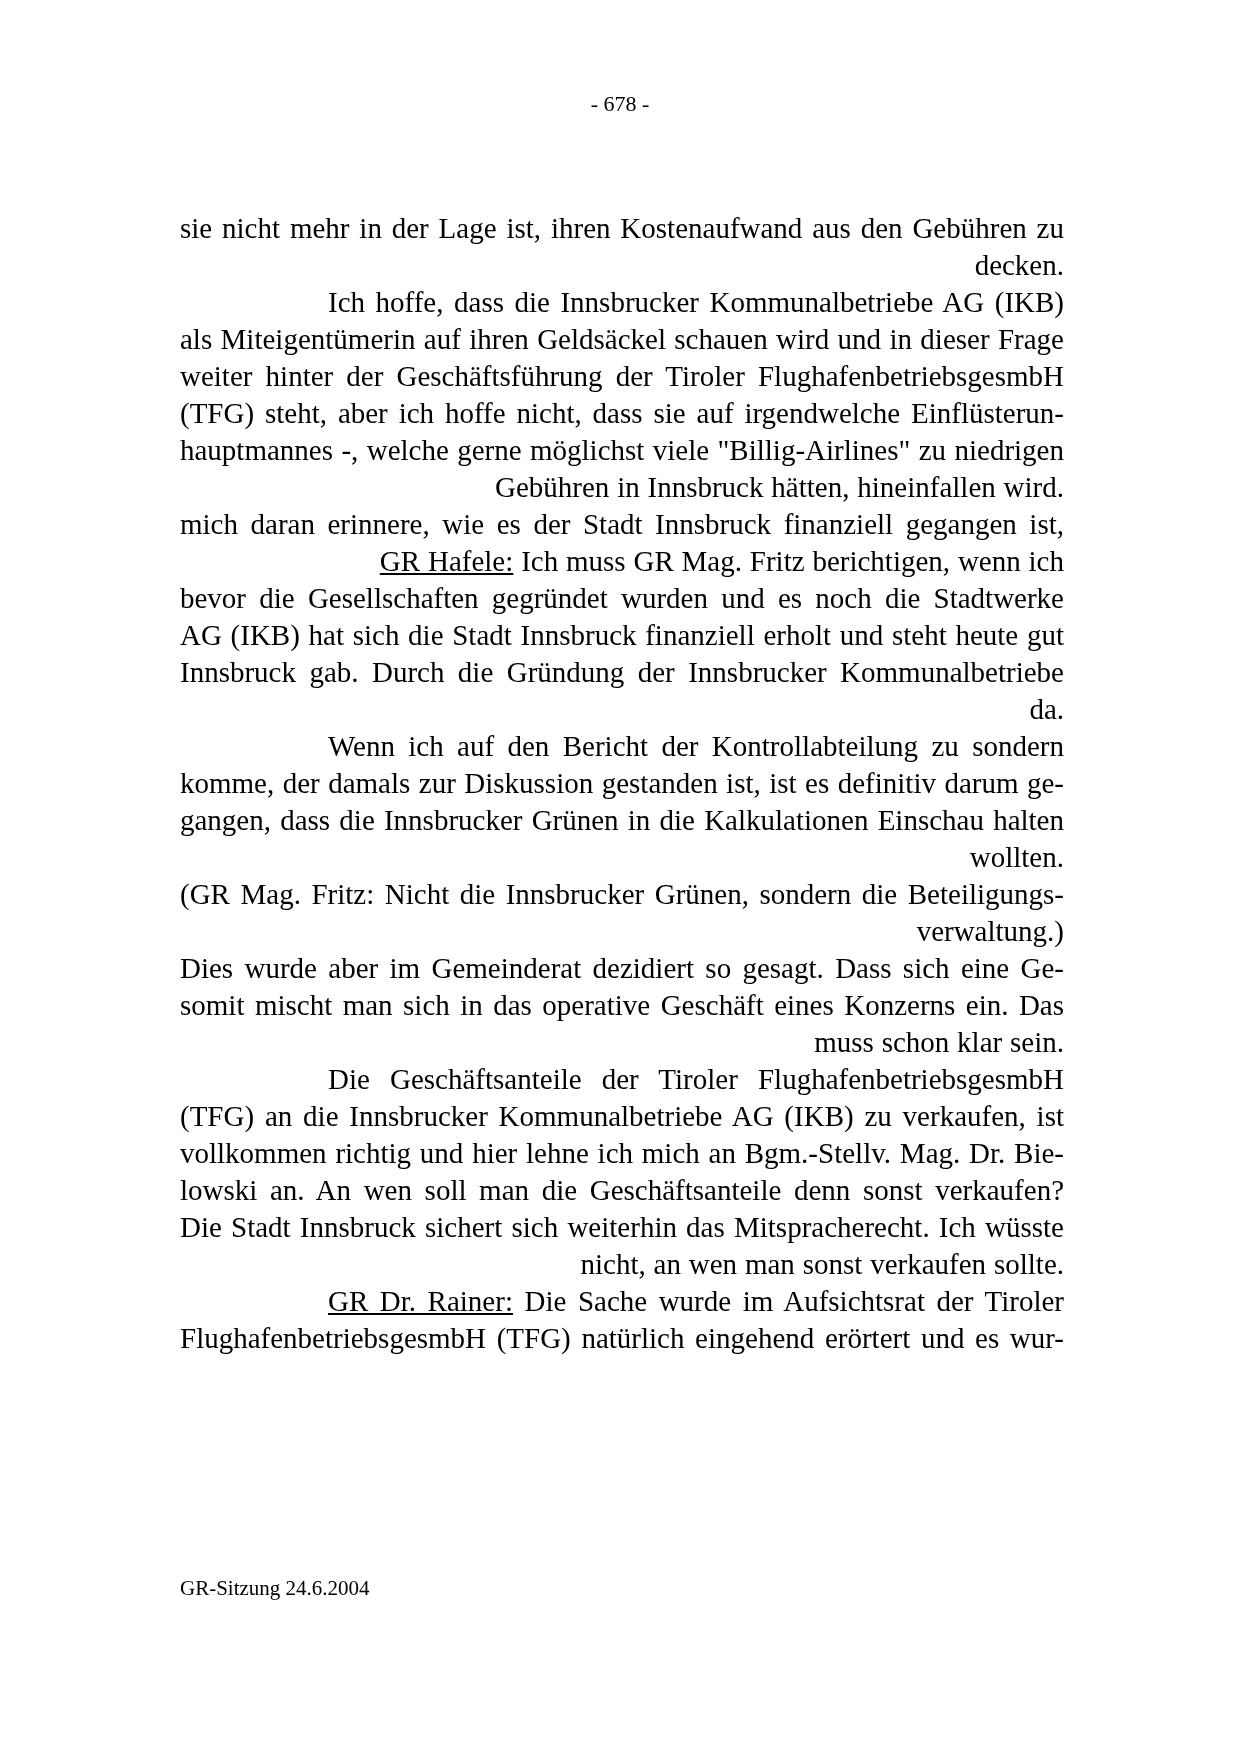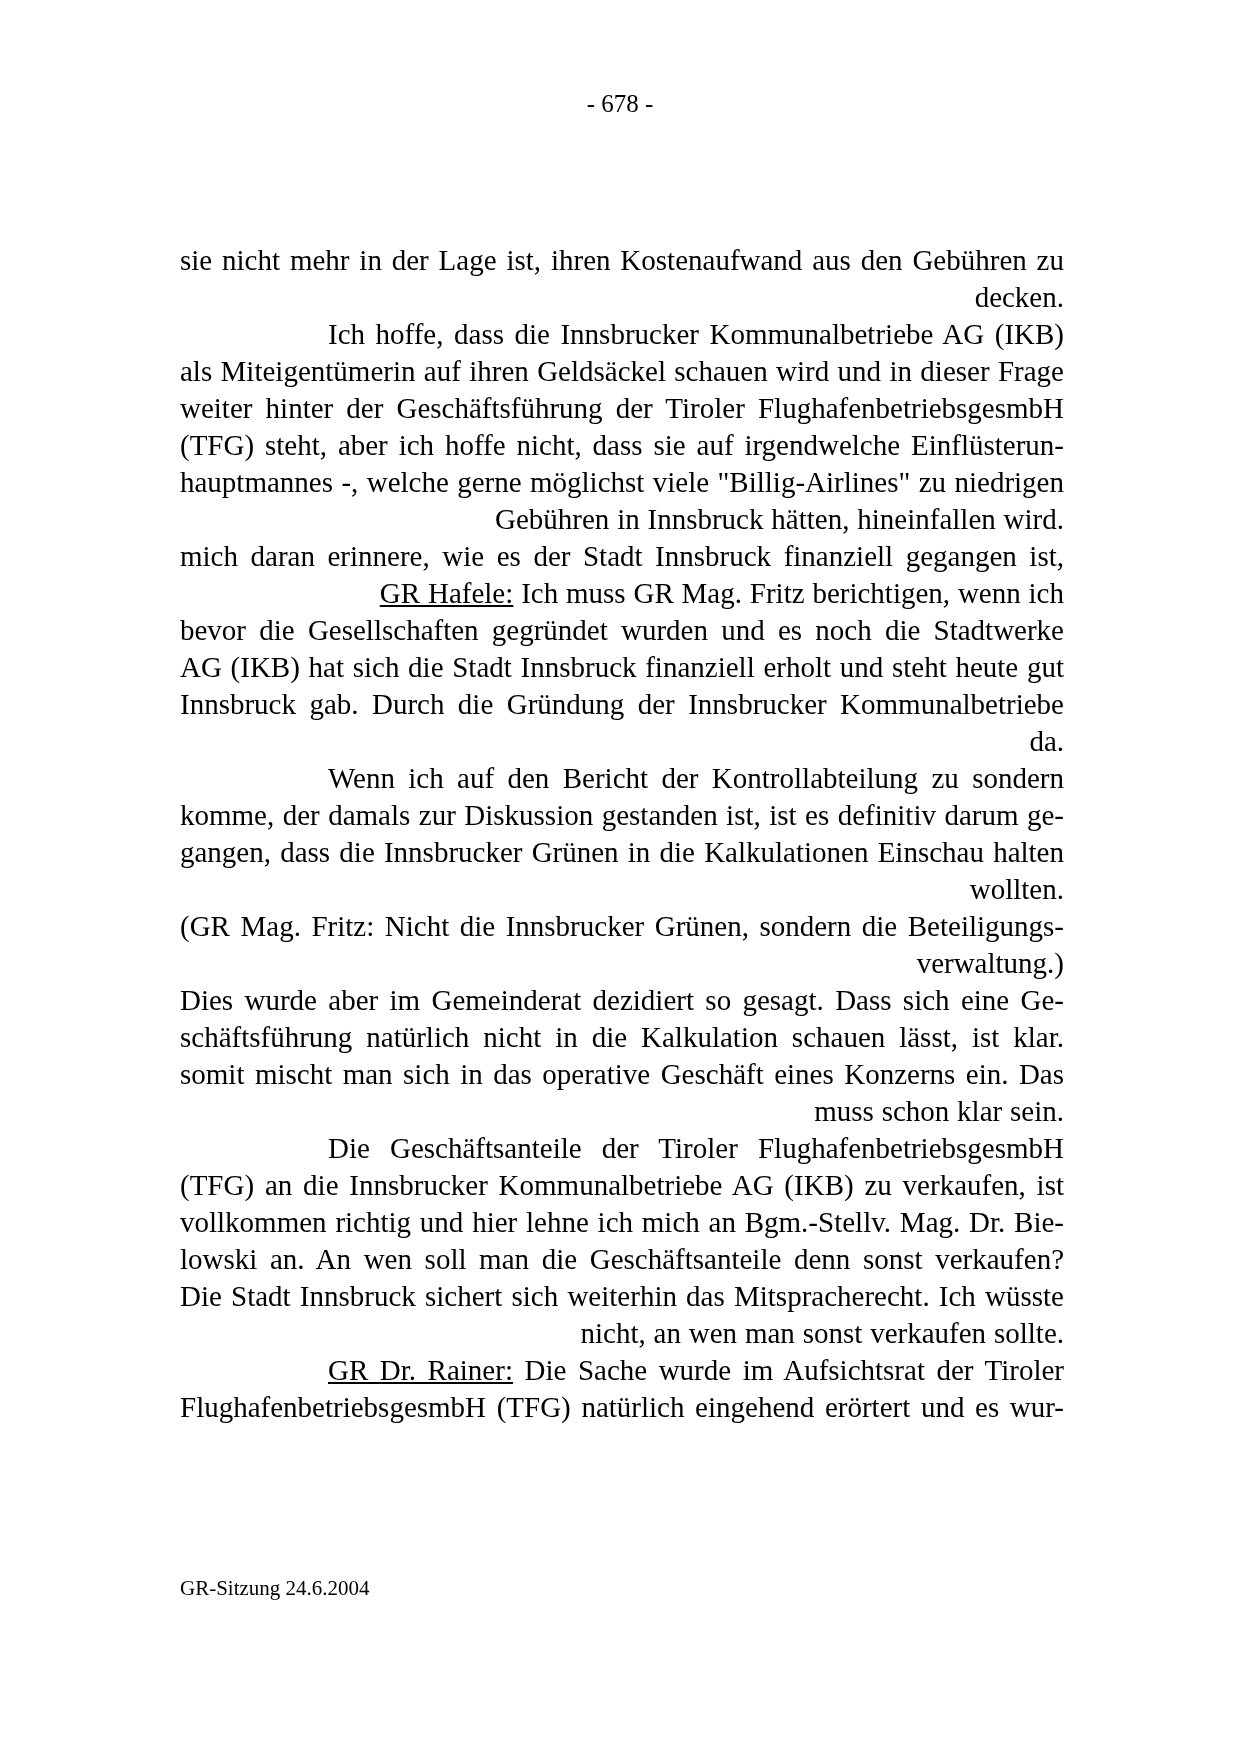--- a/index.html
+++ b/index.html
@@ -14,29 +14,28 @@
     overflow: hidden;
     font-family: "Liberation Serif", "DejaVu Serif", serif;
     color: #000000;
   }
   .page-number {
     position: absolute;
     top: 85px;
     left: 0;
     width: 1240px;
     text-align: center;
-    font-size: 25px;
+    font-size: 22px;
     line-height: 37px;
   }
   .body-text {
     position: absolute;
     top: 210px;
     left: 180px;
     width: 884px;
-    margin-top: 32px;
   }
   .line {
     font-size: 29px;
     line-height: 37px;
     height: 37px;
     overflow: hidden;
     text-align: right;
     word-spacing: 0.02em;
   }
   .line.justify {
@@ -77,21 +76,20 @@
     <div class="line justify">AG (IKB) hat sich die Stadt Innsbruck finanziell erholt und steht heute gut</div>
     <div class="line justify">Innsbruck gab. Durch die Gründung der Innsbrucker Kommunalbetriebe</div>
     <div class="line">da.</div>
     <div class="line justify indent">Wenn ich auf den Bericht der Kontrollabteilung zu sondern</div>
     <div class="line justify">komme, der damals zur Diskussion gestanden ist, ist es definitiv darum ge-</div>
     <div class="line justify">gangen, dass die Innsbrucker Grünen in die Kalkulationen Einschau halten</div>
     <div class="line">wollten.</div>
     <div class="line justify">(GR Mag. Fritz: Nicht die Innsbrucker Grünen, sondern die Beteiligungs-</div>
     <div class="line">verwaltung.)</div>
     <div class="line justify">Dies wurde aber im Gemeinderat dezidiert so gesagt. Dass sich eine Ge-</div>
-    <div class="line justify">schäftsführung natürlich nicht in die Kalkulation schauen lässt, ist klar.</div>
     <div class="line justify">somit mischt man sich in das operative Geschäft eines Konzerns ein. Das</div>
     <div class="line">muss schon klar sein.</div>
     <div class="line justify indent">Die Geschäftsanteile der Tiroler FlughafenbetriebsgesmbH</div>
     <div class="line justify">(TFG) an die Innsbrucker Kommunalbetriebe AG (IKB) zu verkaufen, ist</div>
     <div class="line justify">vollkommen richtig und hier lehne ich mich an Bgm.-Stellv. Mag. Dr. Bie-</div>
     <div class="line justify">lowski an. An wen soll man die Geschäftsanteile denn sonst verkaufen?</div>
     <div class="line justify">Die Stadt Innsbruck sichert sich weiterhin das Mitspracherecht. Ich wüsste</div>
     <div class="line">nicht, an wen man sonst verkaufen sollte.</div>
     <div class="line justify indent"><span class="speaker">GR Dr. Rainer:</span> Die Sache wurde im Aufsichtsrat der Tiroler</div>
     <div class="line justify">FlughafenbetriebsgesmbH (TFG) natürlich eingehend erörtert und es wur-</div>

